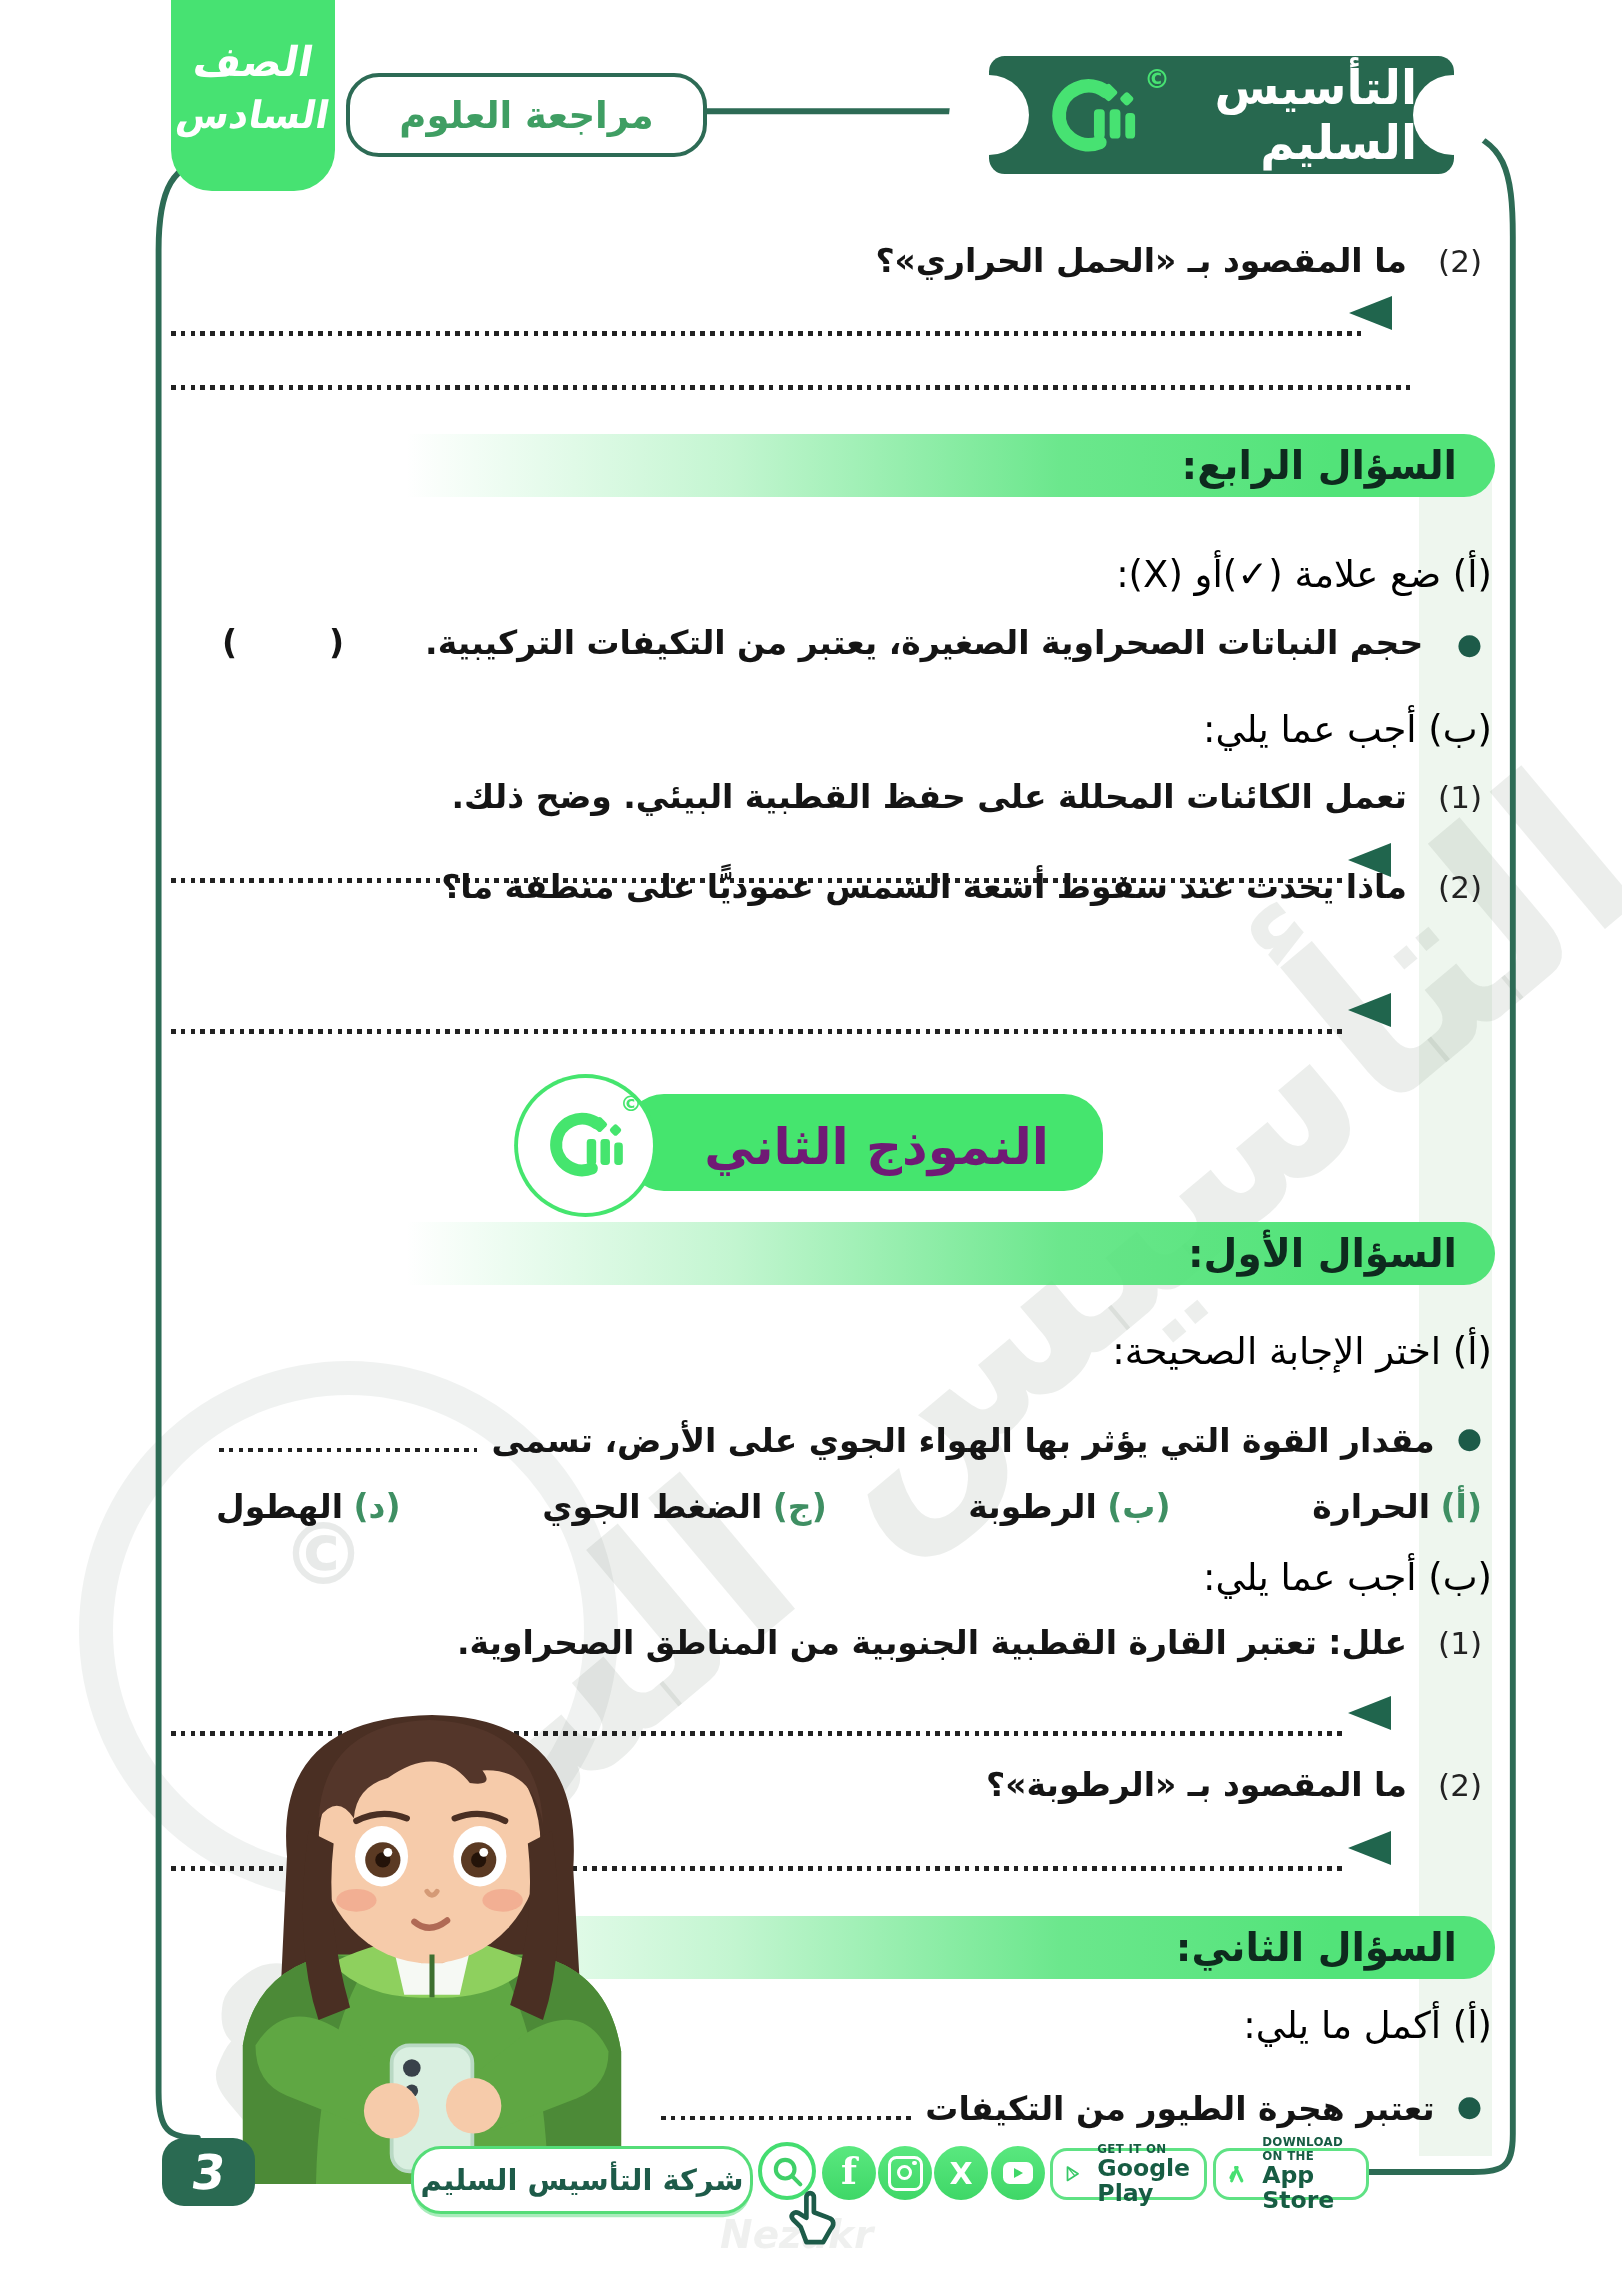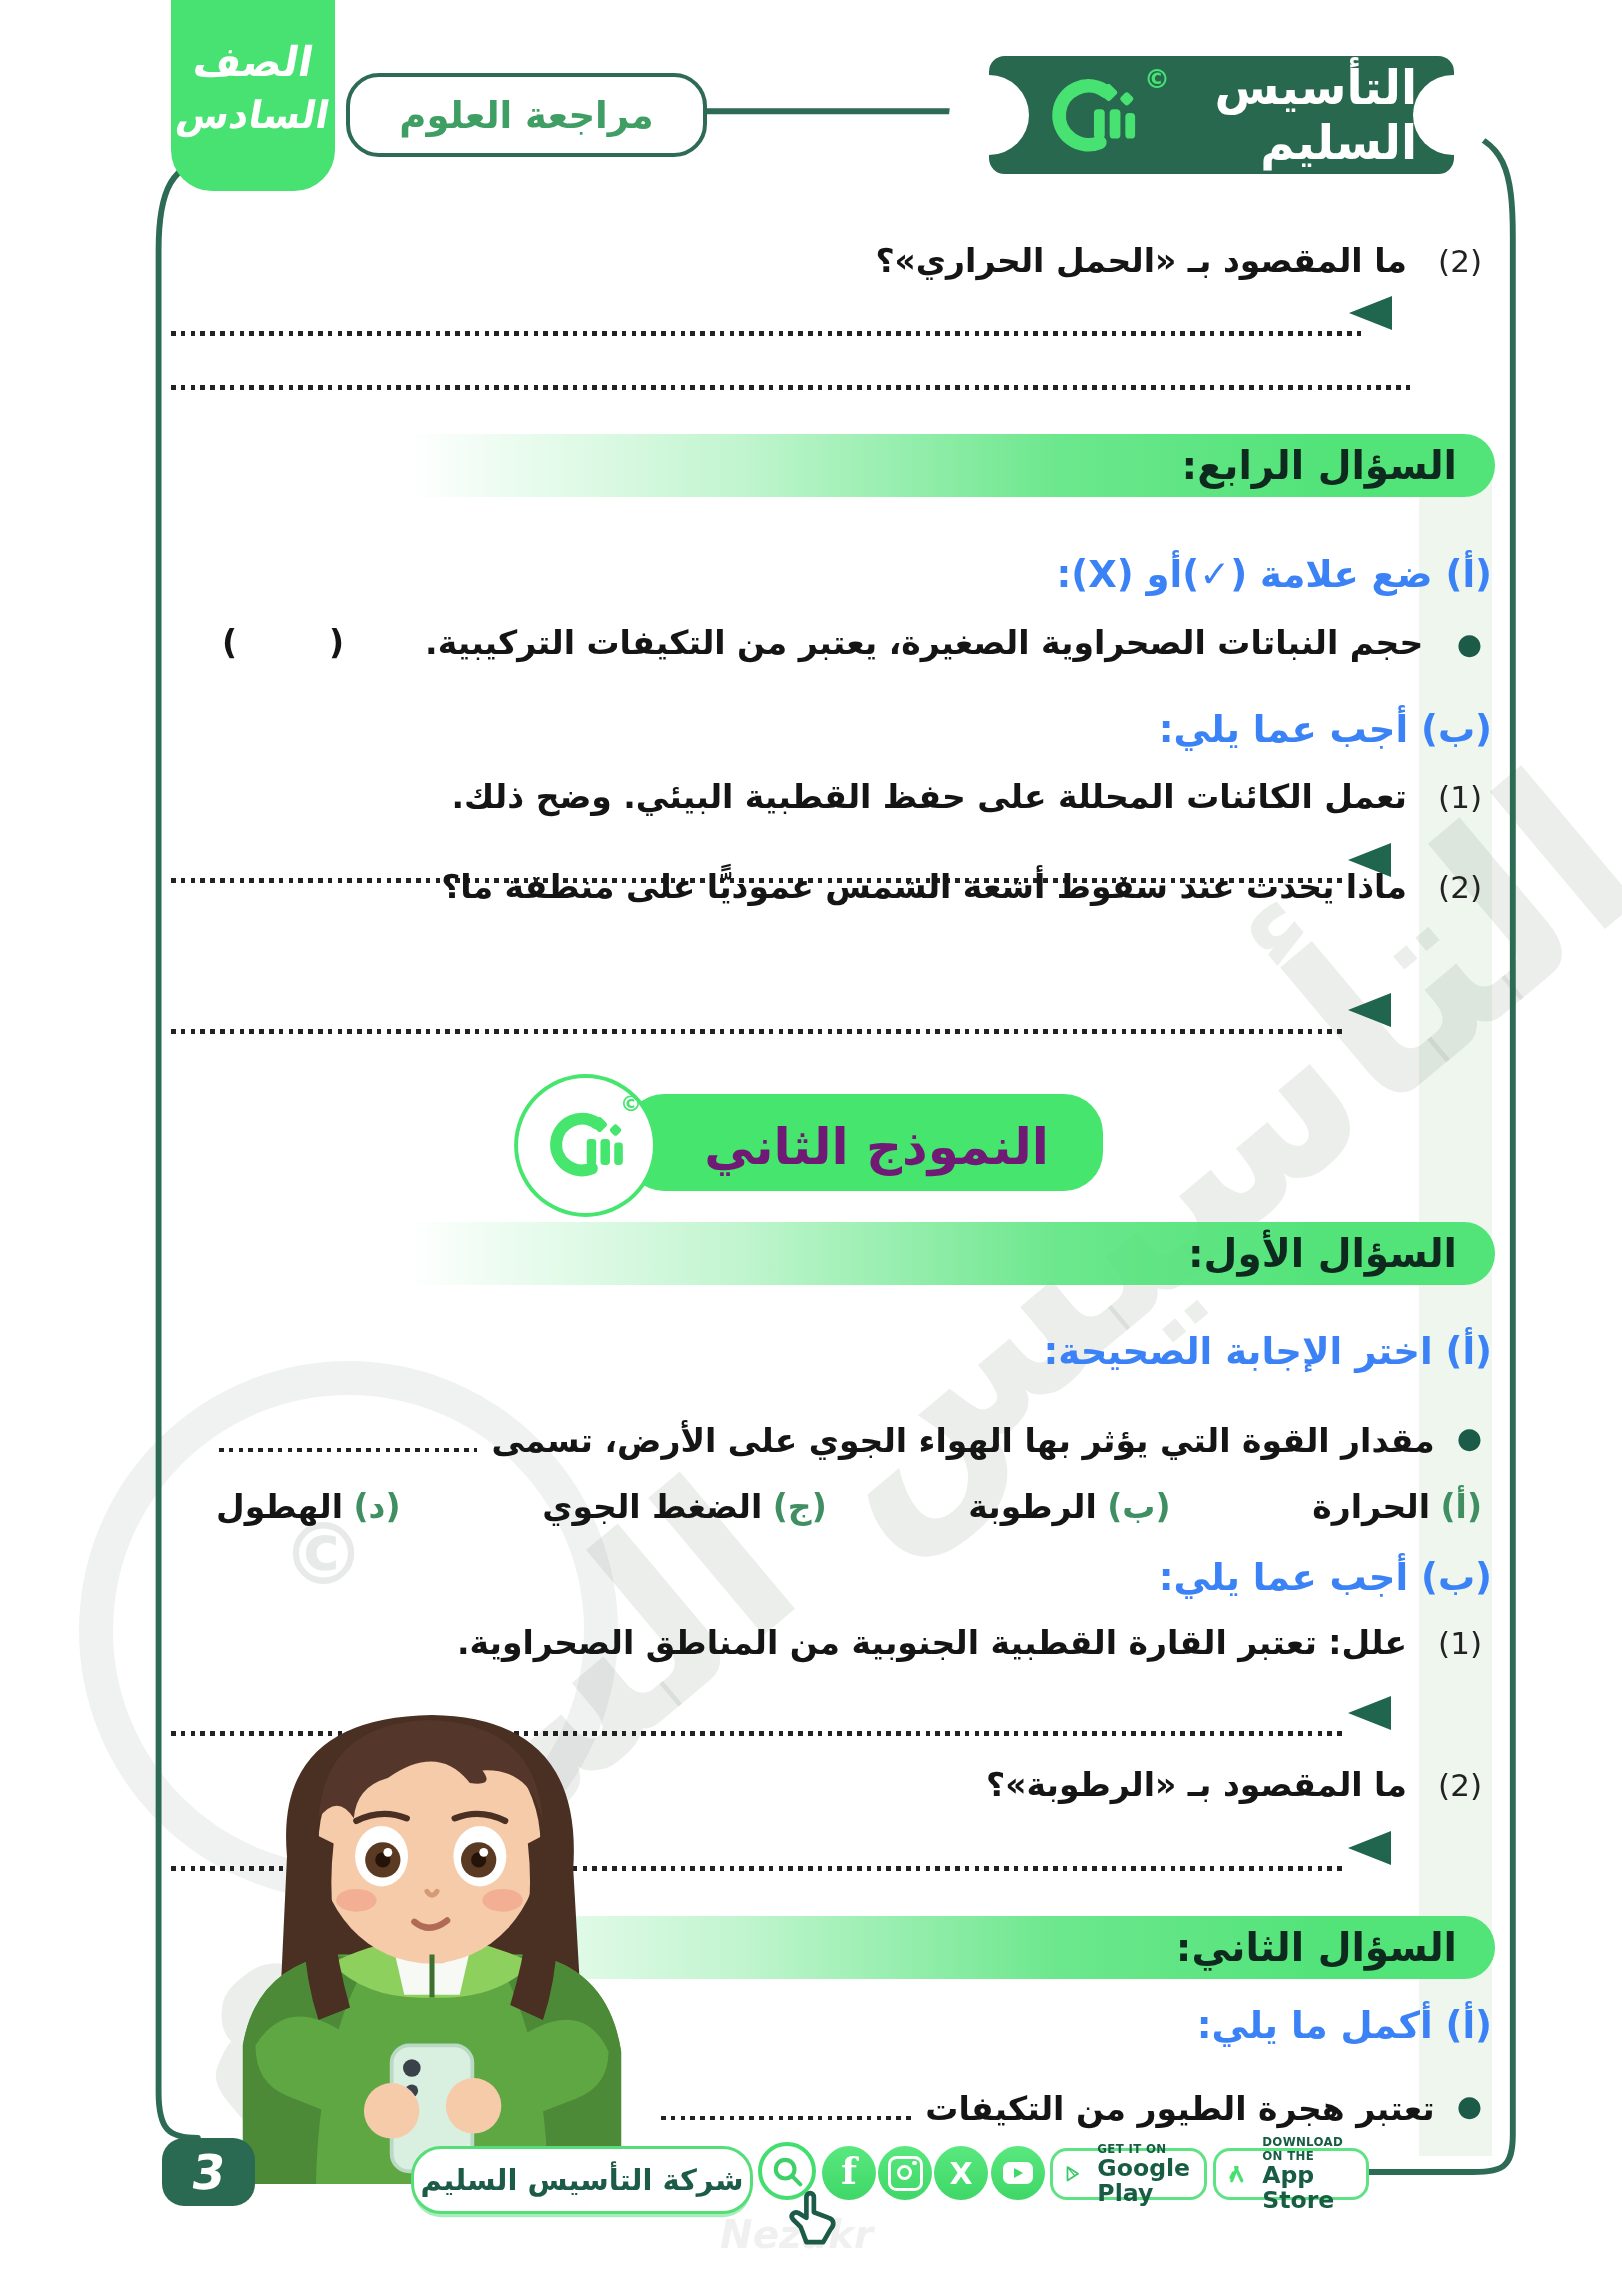--- a/index.html
+++ b/index.html
@@ -40,21 +40,21 @@
               display:flex;align-items:center;justify-content:center;color:#fff;
               font-size:47px;font-weight:bold;}
   .brand-copy{position:absolute;left:1144px;top:64px;z-index:6;color:#47e272;font-size:26px;font-weight:bold;}
   .brand-logo{position:absolute;left:1043px;top:68px;z-index:6;}
 
   
   .row{position:absolute;right:141px;left:219px;direction:rtl;color:#151515;
        font-size:33px;font-weight:bold;z-index:2;}
   .row .mk{font-weight:normal;color:#222;margin-left:19.6px;font-size:31px;}
   .row .bdot{color:#1d5b49;margin-left:22px;font-size:29px;}
-  .subhead{position:absolute;right:131px;direction:rtl;color:#3b82f6;font-size:37px;font-weight:bold;z-index:2;}
+  .subhead{position:absolute;right:131px;direction:rtl;color:#000000;font-size:37px;font-weight:normal;z-index:2;}
   .qbar{position:absolute;left:406px;right:128px;height:63px;border-radius:0 31px 31px 0;
         background:linear-gradient(to left,#52e379 15%,rgba(82,227,121,0.85) 40%,rgba(82,227,121,0.35) 70%,rgba(82,227,121,0) 100%);
         z-index:2;display:flex;align-items:center;justify-content:flex-start;direction:rtl;}
   .qbar span{color:#0e2a1e;font-size:39px;font-weight:bold;padding-right:38px;}
   .dotline{position:absolute;height:4.6px;z-index:2;
            background:repeating-linear-gradient(90deg,#222 0 4.6px,transparent 4.6px 9.8px);}
   .tri{position:absolute;width:0;height:0;border-top:17.7px solid transparent;border-bottom:17.7px solid transparent;
        border-right:43px solid #20654d;z-index:2;}
   .slot{position:absolute;left:222px;font-size:33px;font-weight:bold;color:#151515;white-space:pre;z-index:2;}
   .leader{flex:1 1 auto;align-self:flex-end;margin:0 14.4px 7.9px 0;height:4.6px;

